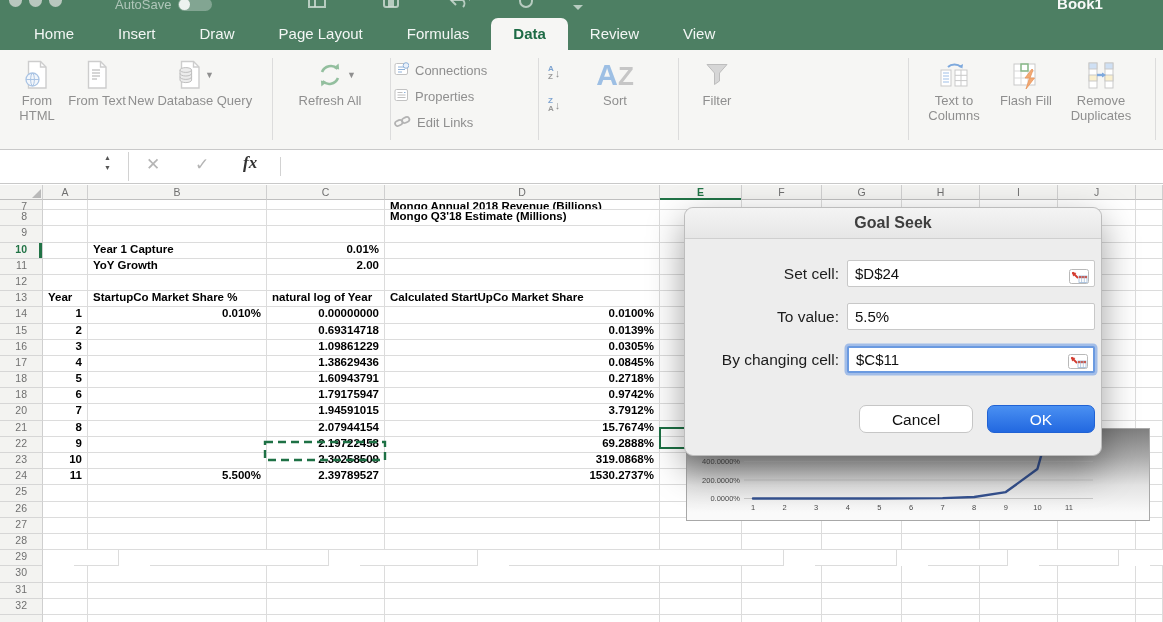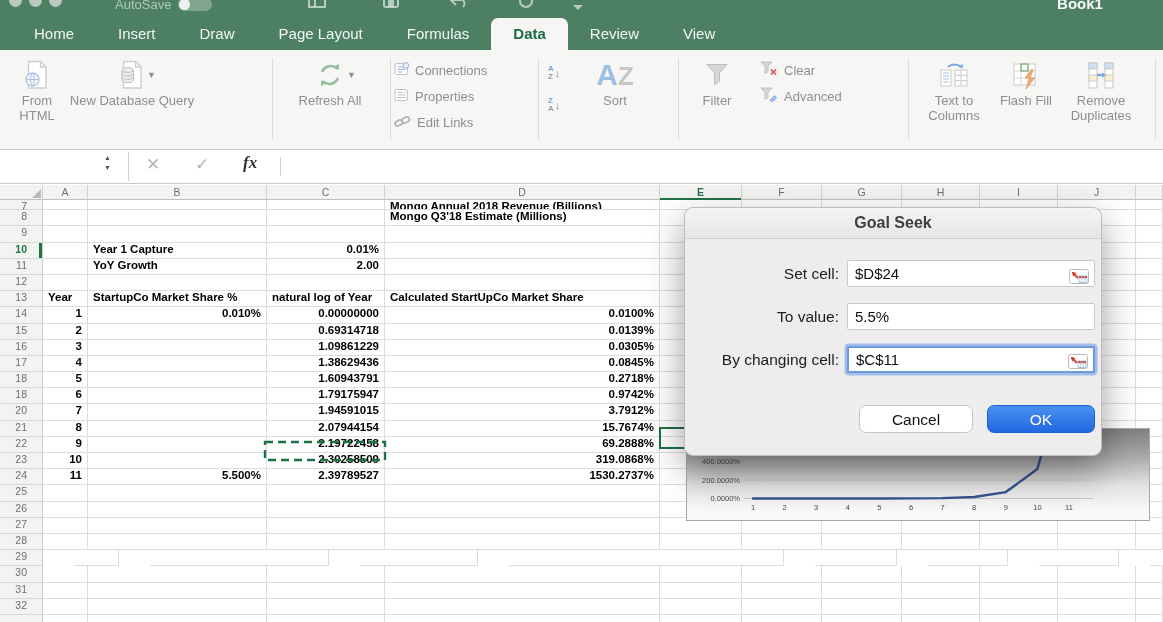--- a/index.html
+++ b/index.html
@@ -148,20 +148,30 @@
           <div class="ric">
             <svg width="26" height="30" viewBox="0 0 26 30">
               <path d="M4.5 1.5h12l5.5 5.5v21h-17.5z" fill="#fff" stroke="#cdcdcd" stroke-width="1.4"></path>
               <path d="M16.5 1.5v5.5h5.5" fill="none" stroke="#cdcdcd" stroke-width="1.4"></path>
               <circle cx="8.5" cy="19.5" r="6.5" fill="#f2f6fb" stroke="#aac4e4" stroke-width="1.3"></circle>
               <path d="M2 19.5h13M8.5 13c2.5 1.8 2.5 11.2 0 13M8.5 13c-2.5 1.8-2.5 11.2 0 13" fill="none" stroke="#aac4e4"></path>
             </svg>
           </div>
           <div class="rlabel">From HTML</div>
         </div>
+        <div class="rbtn-large" style="width: 58px;">
+          <div class="ric">
+            <svg width="26" height="30" viewBox="0 0 26 30">
+              <path d="M4.5 1.5h12l5.5 5.5v21h-17.5z" fill="#fff" stroke="#cdcdcd" stroke-width="1.4"></path>
+              <path d="M16.5 1.5v5.5h5.5" fill="none" stroke="#cdcdcd" stroke-width="1.4"></path>
+              <path d="M8 10h8M8 13h8M8 16h8M8 19h5" stroke="#c9c9c9" stroke-width="1.4"></path>
+            </svg>
+          </div>
+          <div class="rlabel">From Text</div>
+        </div>
         <div class="rbtn-large" style="width: 128px;">
           <div class="ric">
             <svg width="26" height="30" viewBox="0 0 26 30">
               <path d="M4.5 1.5h12l5.5 5.5v21h-17.5z" fill="#fff" stroke="#cdcdcd" stroke-width="1.4"></path>
               <path d="M16.5 1.5v5.5h5.5" fill="none" stroke="#cdcdcd" stroke-width="1.4"></path>
               <g fill="#ececec" stroke="#bfbfbf">
                 <path d="M3 10v10c0 1.5 2.6 2.6 5.8 2.6s5.8-1.1 5.8-2.6V10"></path>
                 <ellipse cx="8.8" cy="10" rx="5.8" ry="2.4"></ellipse>
                 <path d="M3 13.4c0 1.5 2.6 2.6 5.8 2.6s5.8-1.1 5.8-2.6M3 16.8c0 1.5 2.6 2.6 5.8 2.6s5.8-1.1 5.8-2.6" fill="none"></path>
               </g>
@@ -239,36 +249,20 @@
         </div>
       </div>
       <div class="rgroup" style="left: 688px;">
         <div class="rbtn-large" style="width: 58px;">
           <div class="ric">
             <svg width="26" height="26" viewBox="0 0 26 26">
               <path d="M3 2.5h20l-7.5 8.5v8l-5 3.5v-11.5z" fill="#d6d6d6" stroke="#bdbdbd"></path>
             </svg>
           </div>
           <div class="rlabel">Filter</div>
-        </div>
-        <div class="rcol" style="margin-left: 14px;">
-          <div class="rbtn-small">
-            <span><svg width="18" height="15" viewBox="0 0 18 15">
-                <path d="M1 1h11l-4 4.5v5l-3 2v-7z" fill="#d6d6d6" stroke="#c0c0c0"></path>
-                <path d="M11 8.5l5 5M16 8.5l-5 5" stroke="#d66a60" stroke-width="1.8"></path>
-              </svg></span>
-            <span>Clear</span>
-          </div>
-          <div class="rbtn-small">
-            <span><svg width="18" height="15" viewBox="0 0 18 15">
-                <path d="M1 1h11l-4 4.5v5l-3 2v-7z" fill="#d6d6d6" stroke="#c0c0c0"></path>
-                <path d="M10 13l4.5-4.5 2.2 2.2-4.5 4.5z" fill="#9fc0e8" stroke="#85a8d6" stroke-width=".8"></path>
-              </svg></span>
-            <span>Advanced</span>
-          </div>
         </div>
       </div>
       <div class="rgroup" style="left: 914px;">
         <div class="rbtn-large" style="width: 80px;">
           <div class="ric">
             <svg width="30" height="29" viewBox="0 0 30 29">
               <rect x="2" y="9" width="10" height="16" fill="#fff" stroke="#c9c9c9"></rect>
               <path d="M4 12h6M4 15h6M4 18h6M4 21h6" stroke="#9fc0e8" stroke-width="1.2"></path>
               <rect x="16" y="9" width="12" height="16" fill="#fff" stroke="#c9c9c9"></rect>
               <path d="M16 14.3h12M16 19.6h12M22 9v16" stroke="#c9c9c9"></path>

